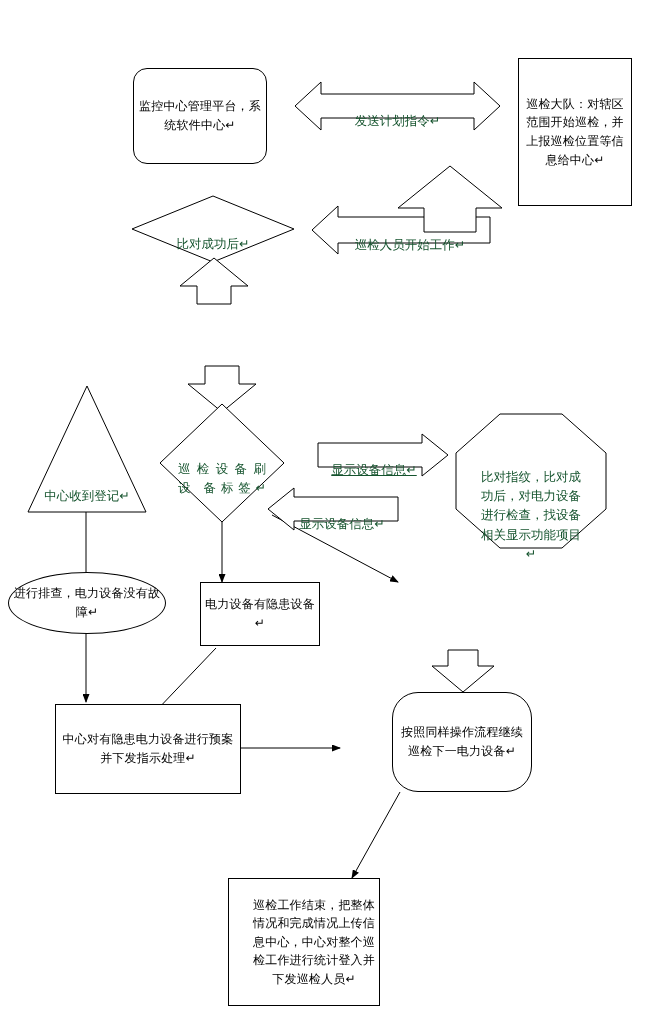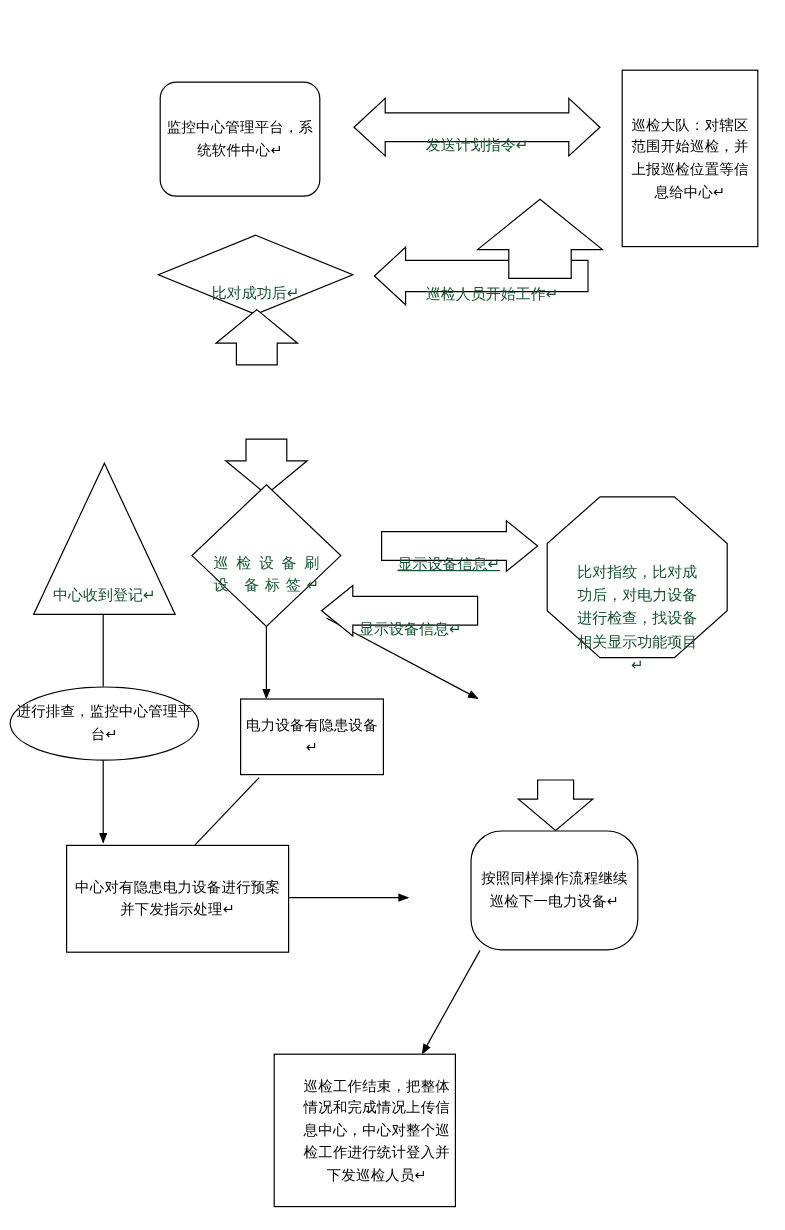--- a/index.html
+++ b/index.html
@@ -194,21 +194,21 @@
   </div>
 
   <div class="svgnode" style="left:456px; top:414px; width:150px; height:172px;">
     <svg width="150" height="134" viewBox="0 0 150 134">
       <polygon points="44,0 106,0 150,39 150,95 106,134 44,134 0,95 0,39" fill="#ffffff" stroke="#000000" stroke-width="1"></polygon>
     </svg>
     <div class="label" style="padding:0 22px;">比对指纹，比对成功后，对电力设备进行检查，找设备相关显示功能项目↵</div>
   </div>
 
   <div class="node ellipse" style="left:8px; top:572px; width:158px; height:62px;">
-    <span class="txt">进行排查，监控中心管理平台↵</span>
+    <span class="txt">进行排查，电力设备没有故障↵</span>
   </div>
 
   <div class="node rect" style="left:200px; top:582px; width:120px; height:64px;">
     <span class="txt">电力设备有隐患设备↵</span>
   </div>
 
 
   <div class="svgnode" style="left:432px; top:650px; width:62px; height:42px;">
     <svg width="62" height="42" viewBox="0 0 62 42">
       <polygon points="16,0 46,0 46,16 62,16 31,42 0,16 16,16" fill="#ffffff" stroke="#000000" stroke-width="1"></polygon>

